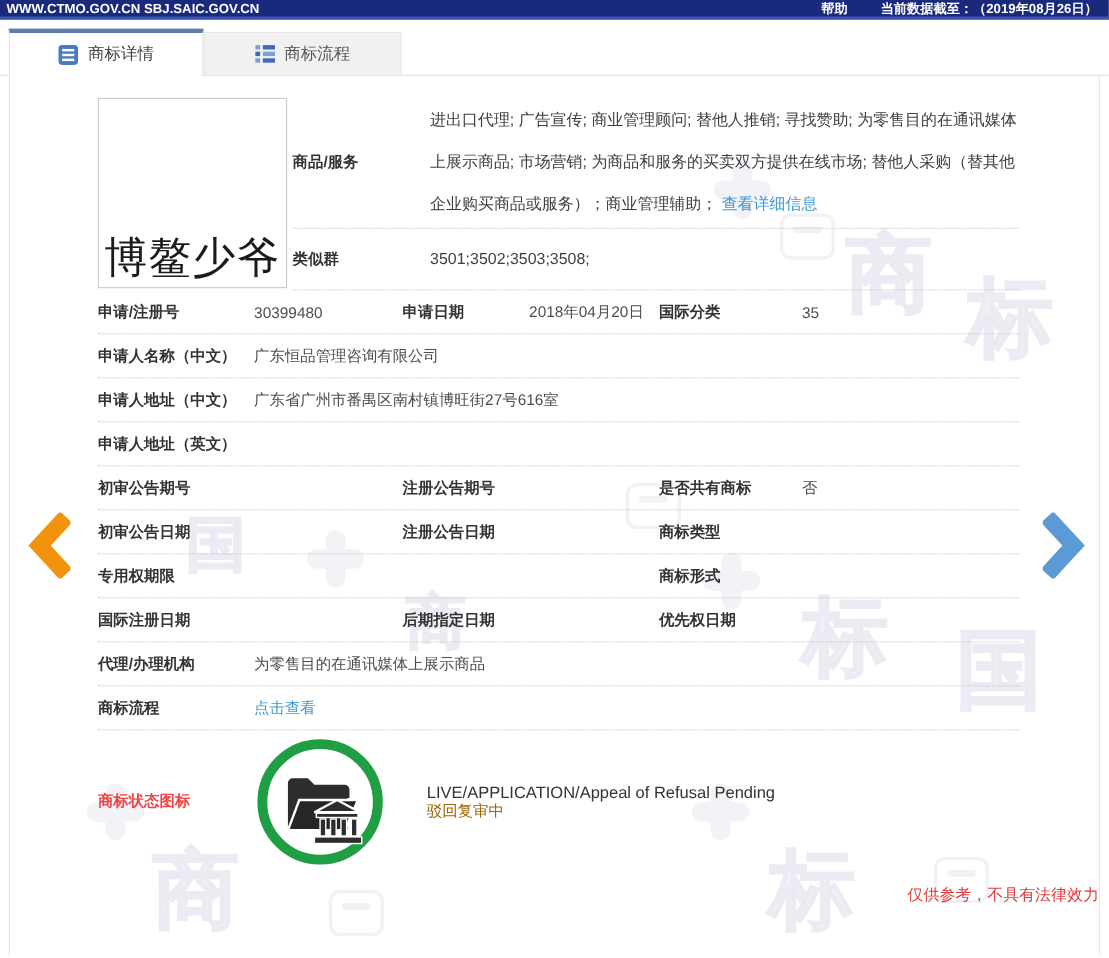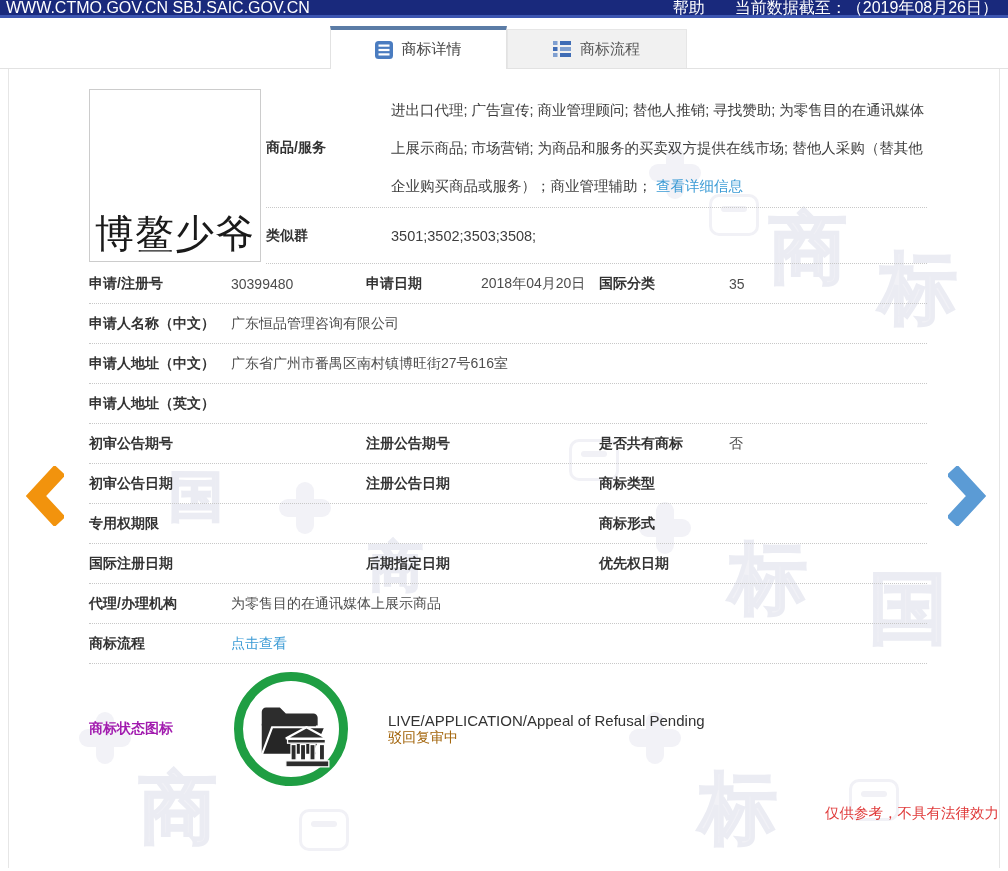--- a/index.html
+++ b/index.html
@@ -4,26 +4,26 @@
 <style>
   * { margin:0; padding:0; box-sizing:border-box; }
   html,body { background:#fff; }
   body { font-family:"Liberation Sans","DejaVu Sans",sans-serif; width:1008px; height:871px; overflow:hidden; }
   .page { position:relative; width:1008px; height:871px; background:#fff; }
 
   
   .topbar { height:18px; background:#19297c; border-bottom:3px solid #3c55b0;
             display:flex; align-items:center; justify-content:space-between;
             padding:0 10px 0 6px; }
-  .topbar span, .topbar a { color:#fff; font-size:16px; font-weight:normal; text-decoration:none; line-height:18px; white-space:nowrap; }
+  .topbar span, .topbar a { color:#fff; font-size:12px; font-weight:bold; text-decoration:none; line-height:18px; white-space:nowrap; }
   .topbar-right { display:flex; gap:30px; }
 
   
   .tabs { height:51px; display:flex; align-items:flex-end; padding-left:8px;
-          border-bottom:1px solid #e2e2e2; background:#fff; position:relative; z-index:3;justify-content:center; }
+          border-bottom:1px solid #e2e2e2; background:#fff; position:relative; z-index:3; }
   .tab { display:flex; align-items:center; justify-content:center; gap:9px; cursor:pointer; }
   .tab-label { font-size:15px; color:#444; }
   .tab.active { width:177px; height:43px; background:#fff; border-top:4px solid #5b7ca6;
                 border-left:1px solid #e2e2e2; border-right:1px solid #e2e2e2; margin-bottom:-1px; }
   .tab.inactive { width:180px; height:39px; background:#f1f1f1;
                   border:1px solid #e6e6e6; border-bottom:none; }
   .tab.inactive .tab-label { color:#555; }
   .tab .icon { display:inline-flex; }
 
   
@@ -59,21 +59,21 @@
   
   .rows { margin:0 72px 0 80px; }
   .row { display:grid; grid-template-columns:142px 135px 115px 118px 130px 1fr;
          align-items:center; height:40px; border-bottom:1px dotted #c8c8c8; }
   .row .lbl { font-size:14px; font-weight:bold; color:#333; white-space:nowrap; }
   .row .val { font-size:14px; color:#4d4d4d; white-space:nowrap; }
   .row .span-rest { grid-column:2 / -1; }
 
   
   .status-row { display:flex; align-items:center; height:130px; position:relative; }
-  .status-row .lbl { width:142px; flex:0 0 auto; font-size:14px; font-weight:bold; color:#a21caf; }
+  .status-row .lbl { width:142px; flex:0 0 auto; font-size:14px; font-weight:bold; color:#ef4444; }
   .status-icon { width:114px; height:114px; border:9px solid #1f9e43; border-radius:50%;
                  background:#fff; margin-left:3px; flex:0 0 auto;
                  display:flex; align-items:center; justify-content:center; }
   .status-texts { margin-left:40px; display:flex; flex-direction:column; }
   .status-en { font-size:15px; color:#333; }
   .status-cn { font-size:14px; color:#a16207; }
 
   
   .disclaimer { text-align:right; margin-top:10px; font-size:14.5px; color:#e03b3b; position:relative; z-index:1; }
 

